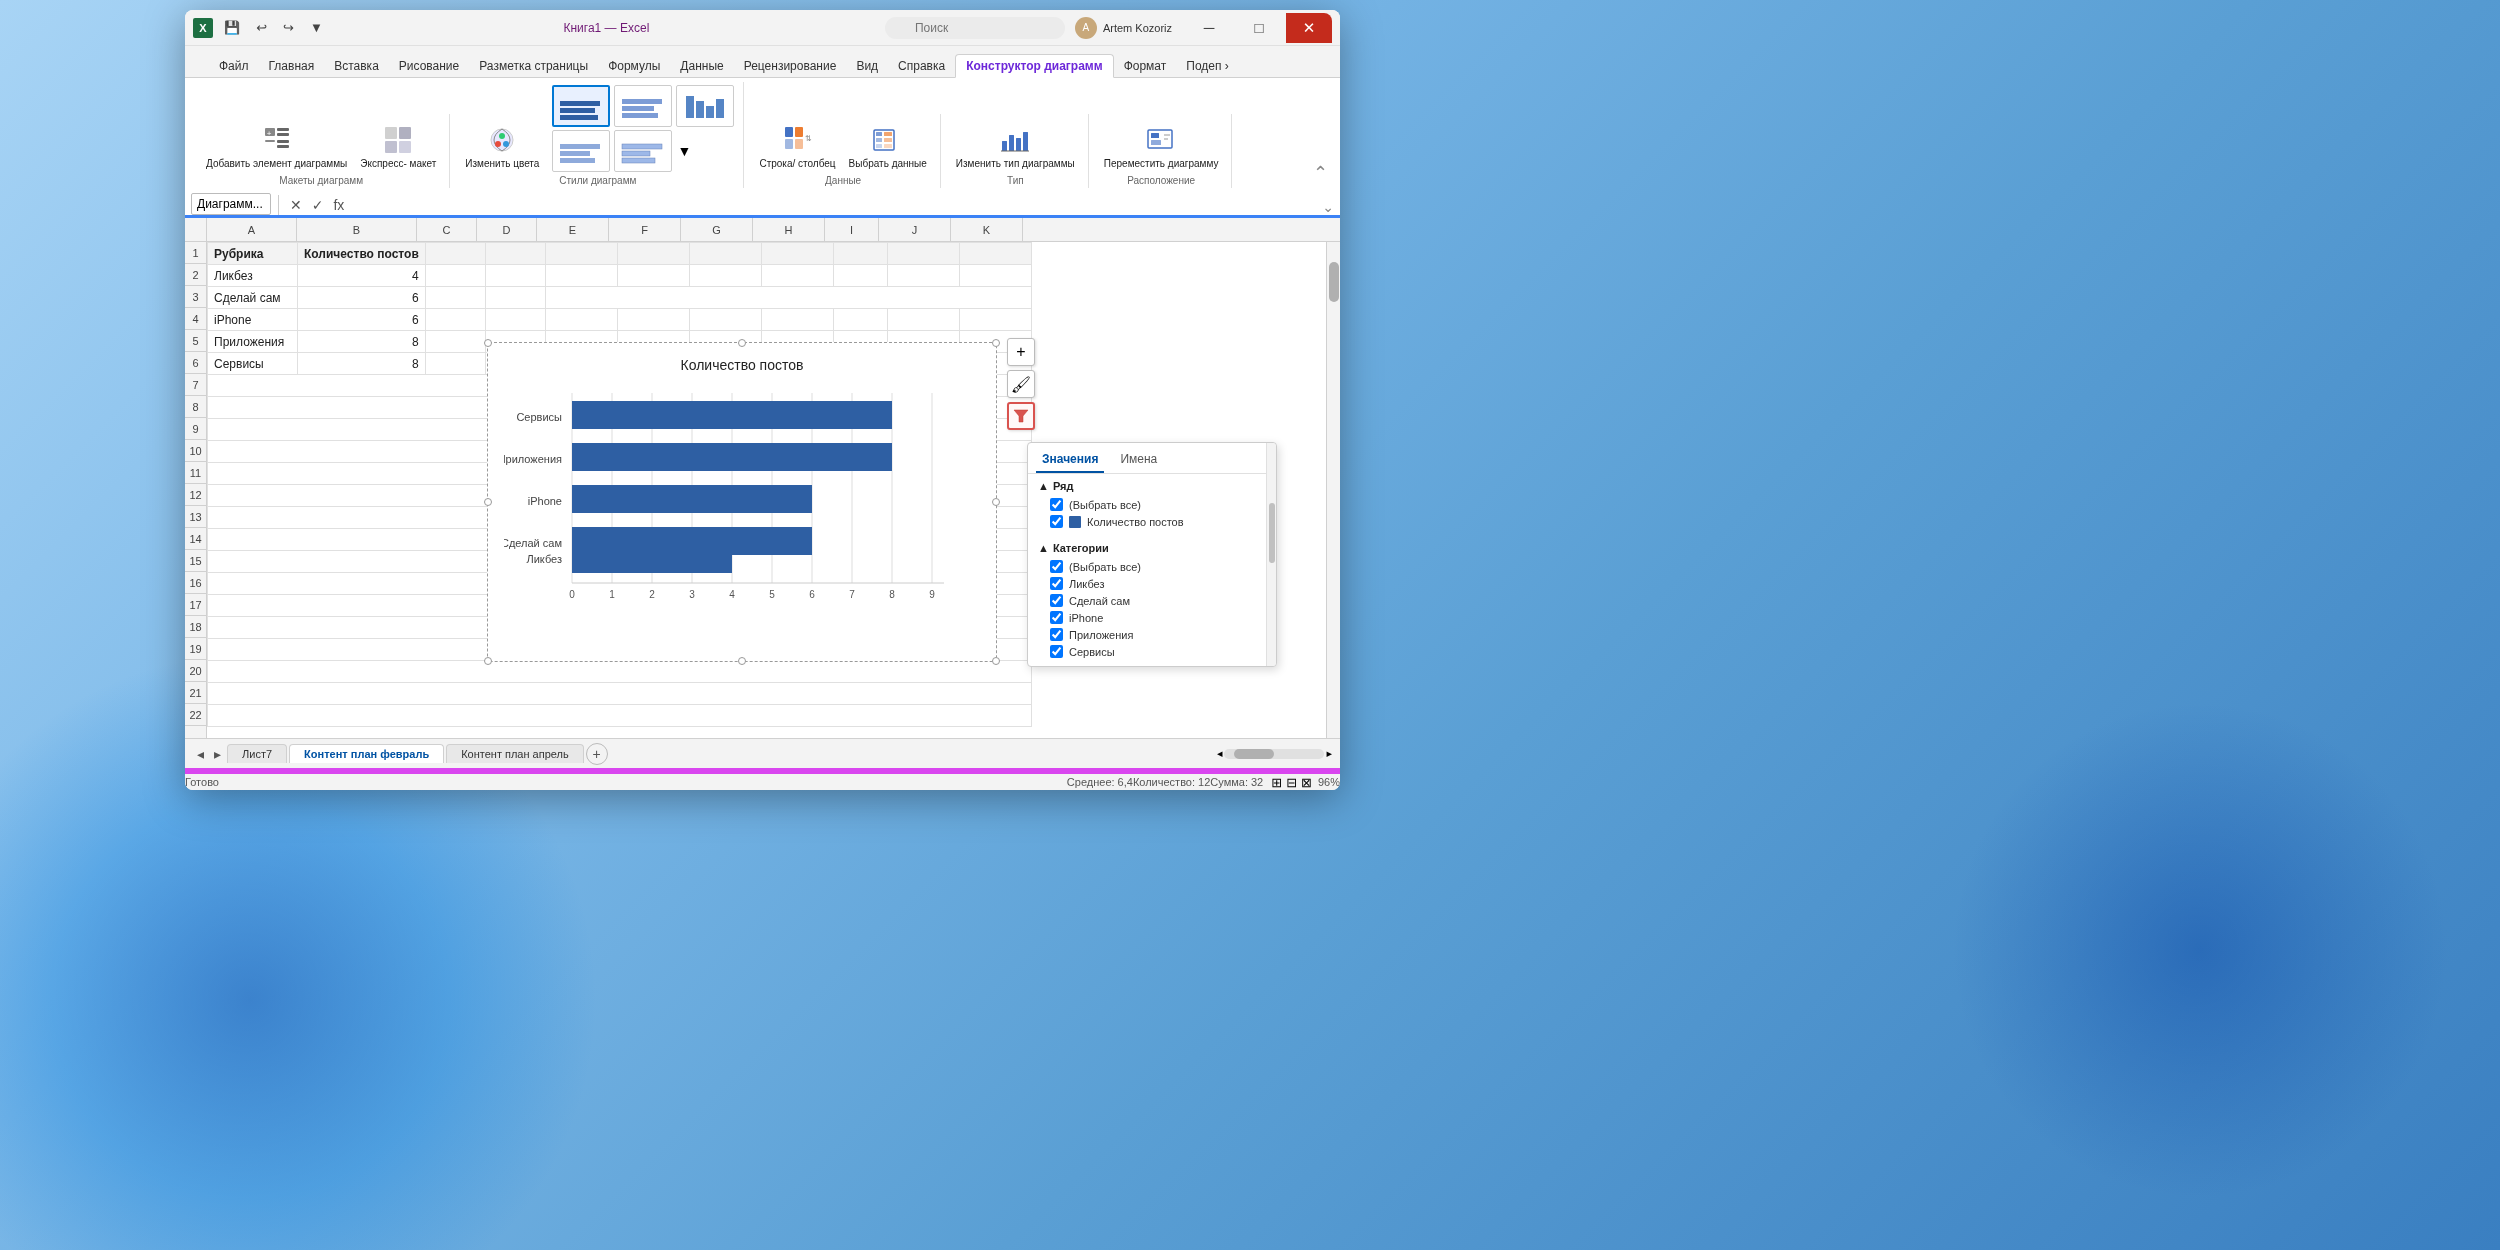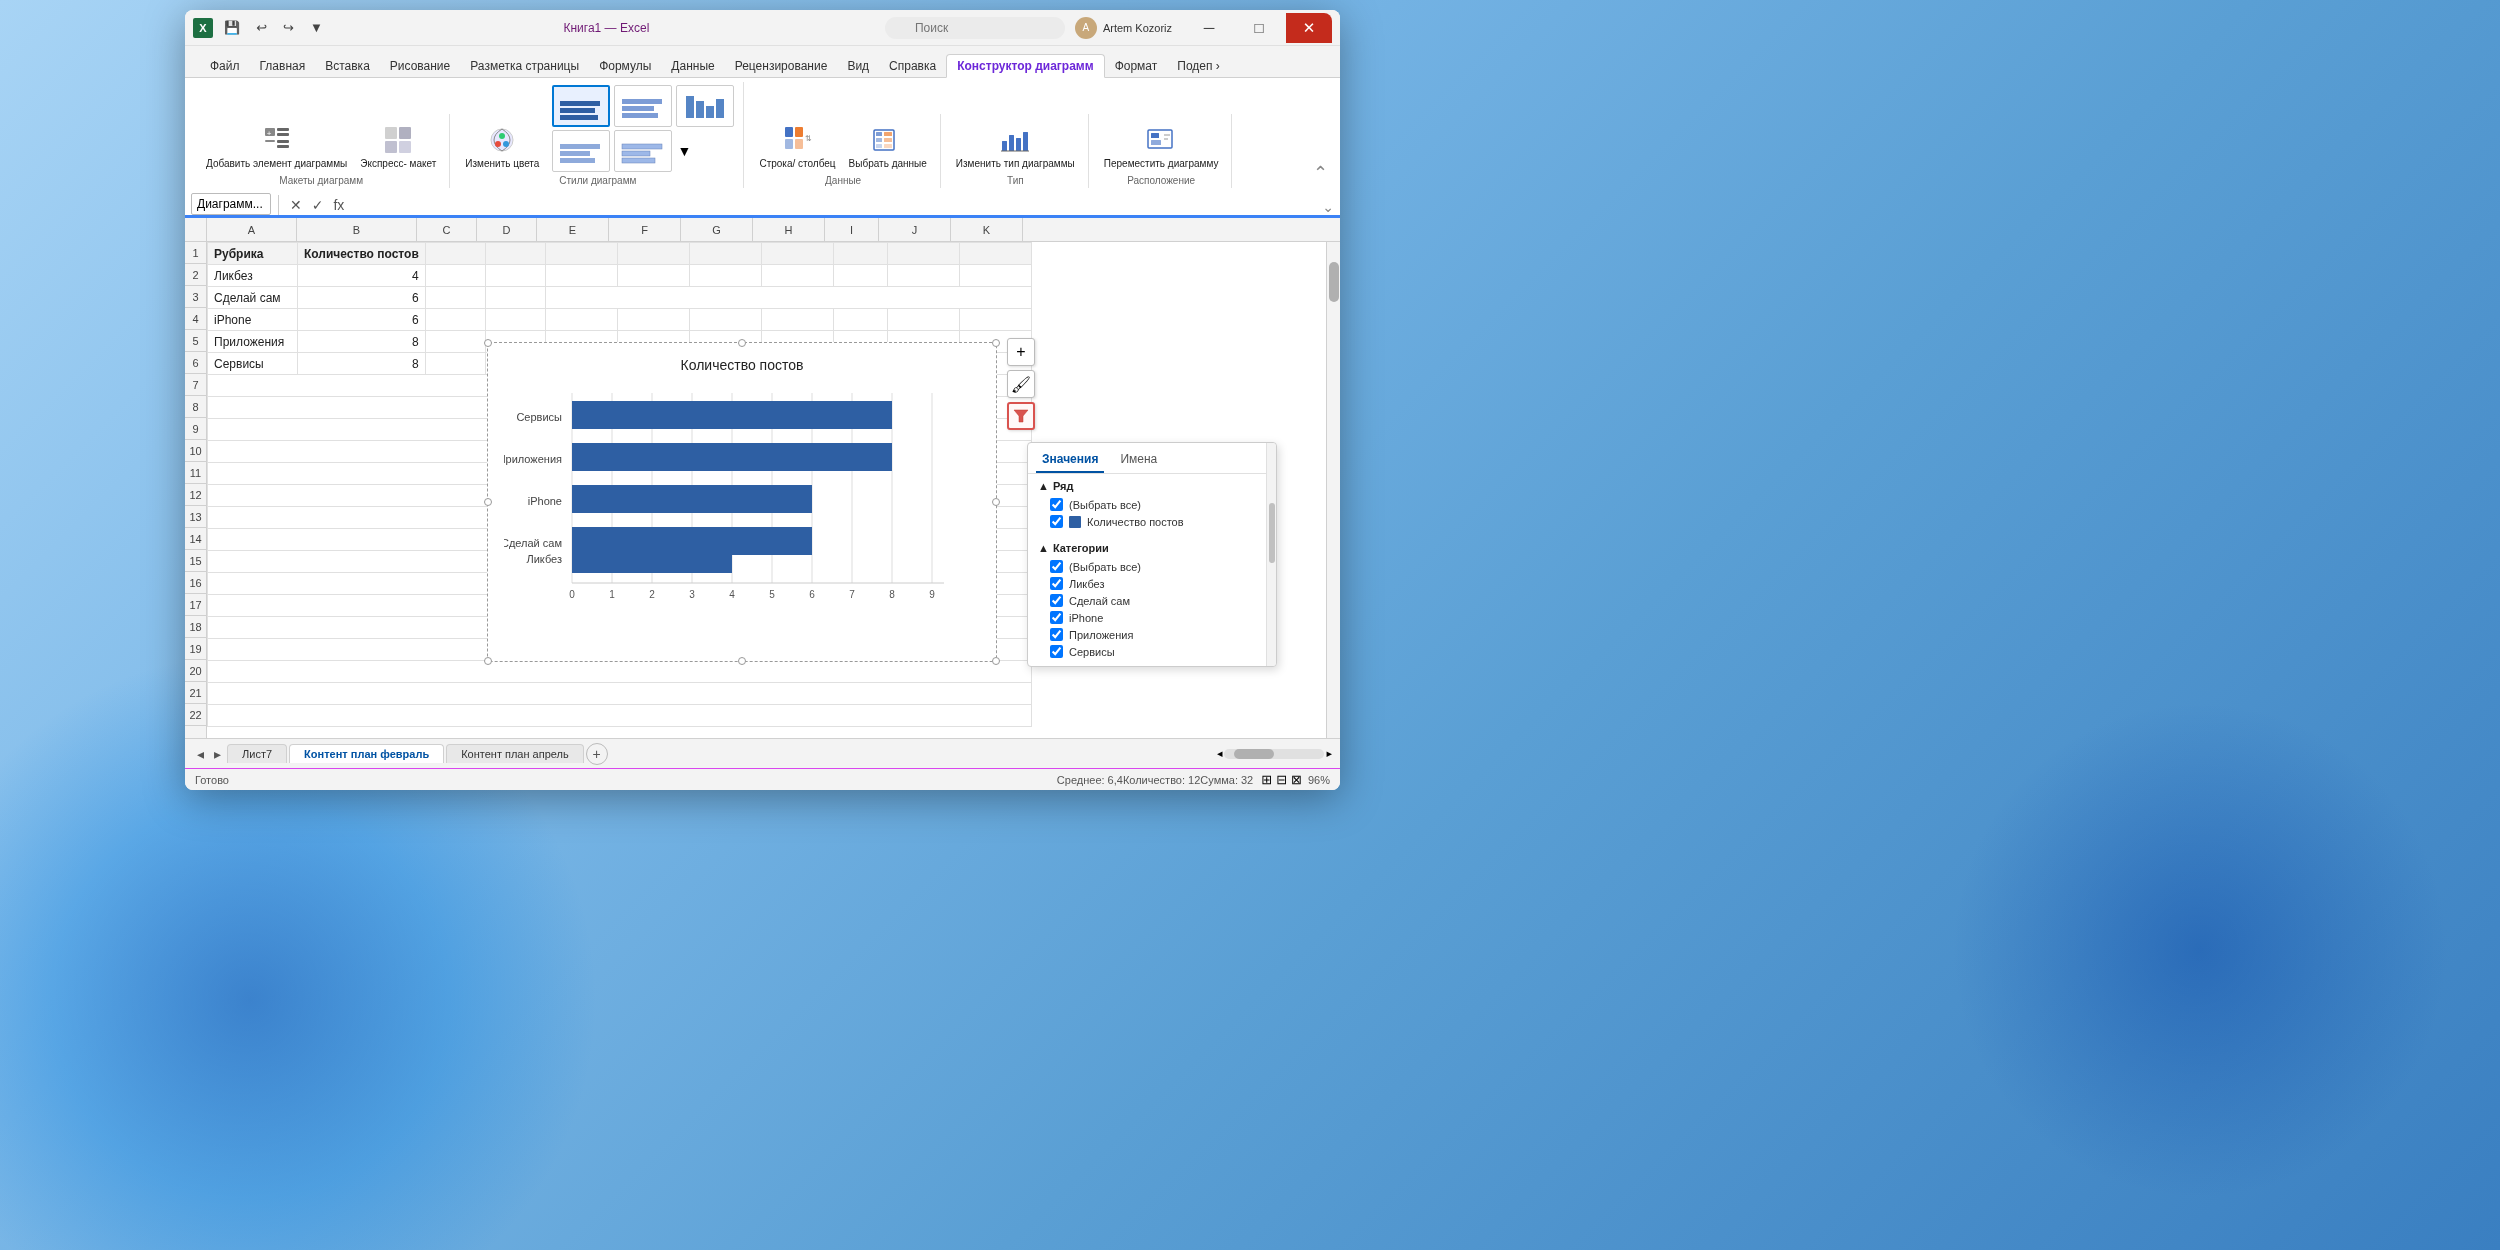--- a/index.html
+++ b/index.html
@@ -145,21 +145,21 @@
       display: flex;
       align-items: center;
       justify-content: center;
       background: none;
       color: #444;
       border-radius: 4px;
     }
     .wc-close { color: #fff; background: #c42b1c; border-radius: 0 8px 0 0; }
     .ribbon-tabs {
       display: flex;
-      padding: 0 15px;
+      padding: 0 24px;
       background: #f3f3f3;
       border-bottom: 1px solid #d0d0d0;
       height: 32px;
       align-items: flex-end;
     }
     .ribbon-tab {
       padding: 4px 10px;
       font-size: 12px;
       color: #333;
       cursor: pointer;
@@ -493,24 +493,24 @@
       display: flex;
       align-items: center;
       justify-content: center;
       color: #555;
     }
 
     
     .status-bar {
       height: 22px;
       background: #f3f3f3;
-      border-top: 1px solid #d946ef;
-      display: flex;
-      align-items: center;
-      padding: 0 10px;
+      border-top: 6px solid #d946ef;
+      display: flex;
+      align-items: center;
+      padding: 0 0;
       font-size: 11px;
       color: #555;
       flex-shrink: 0;
     }
     .status-left { flex: 1; }
     .status-right {
       display: flex;
       align-items: center;
     }
 

